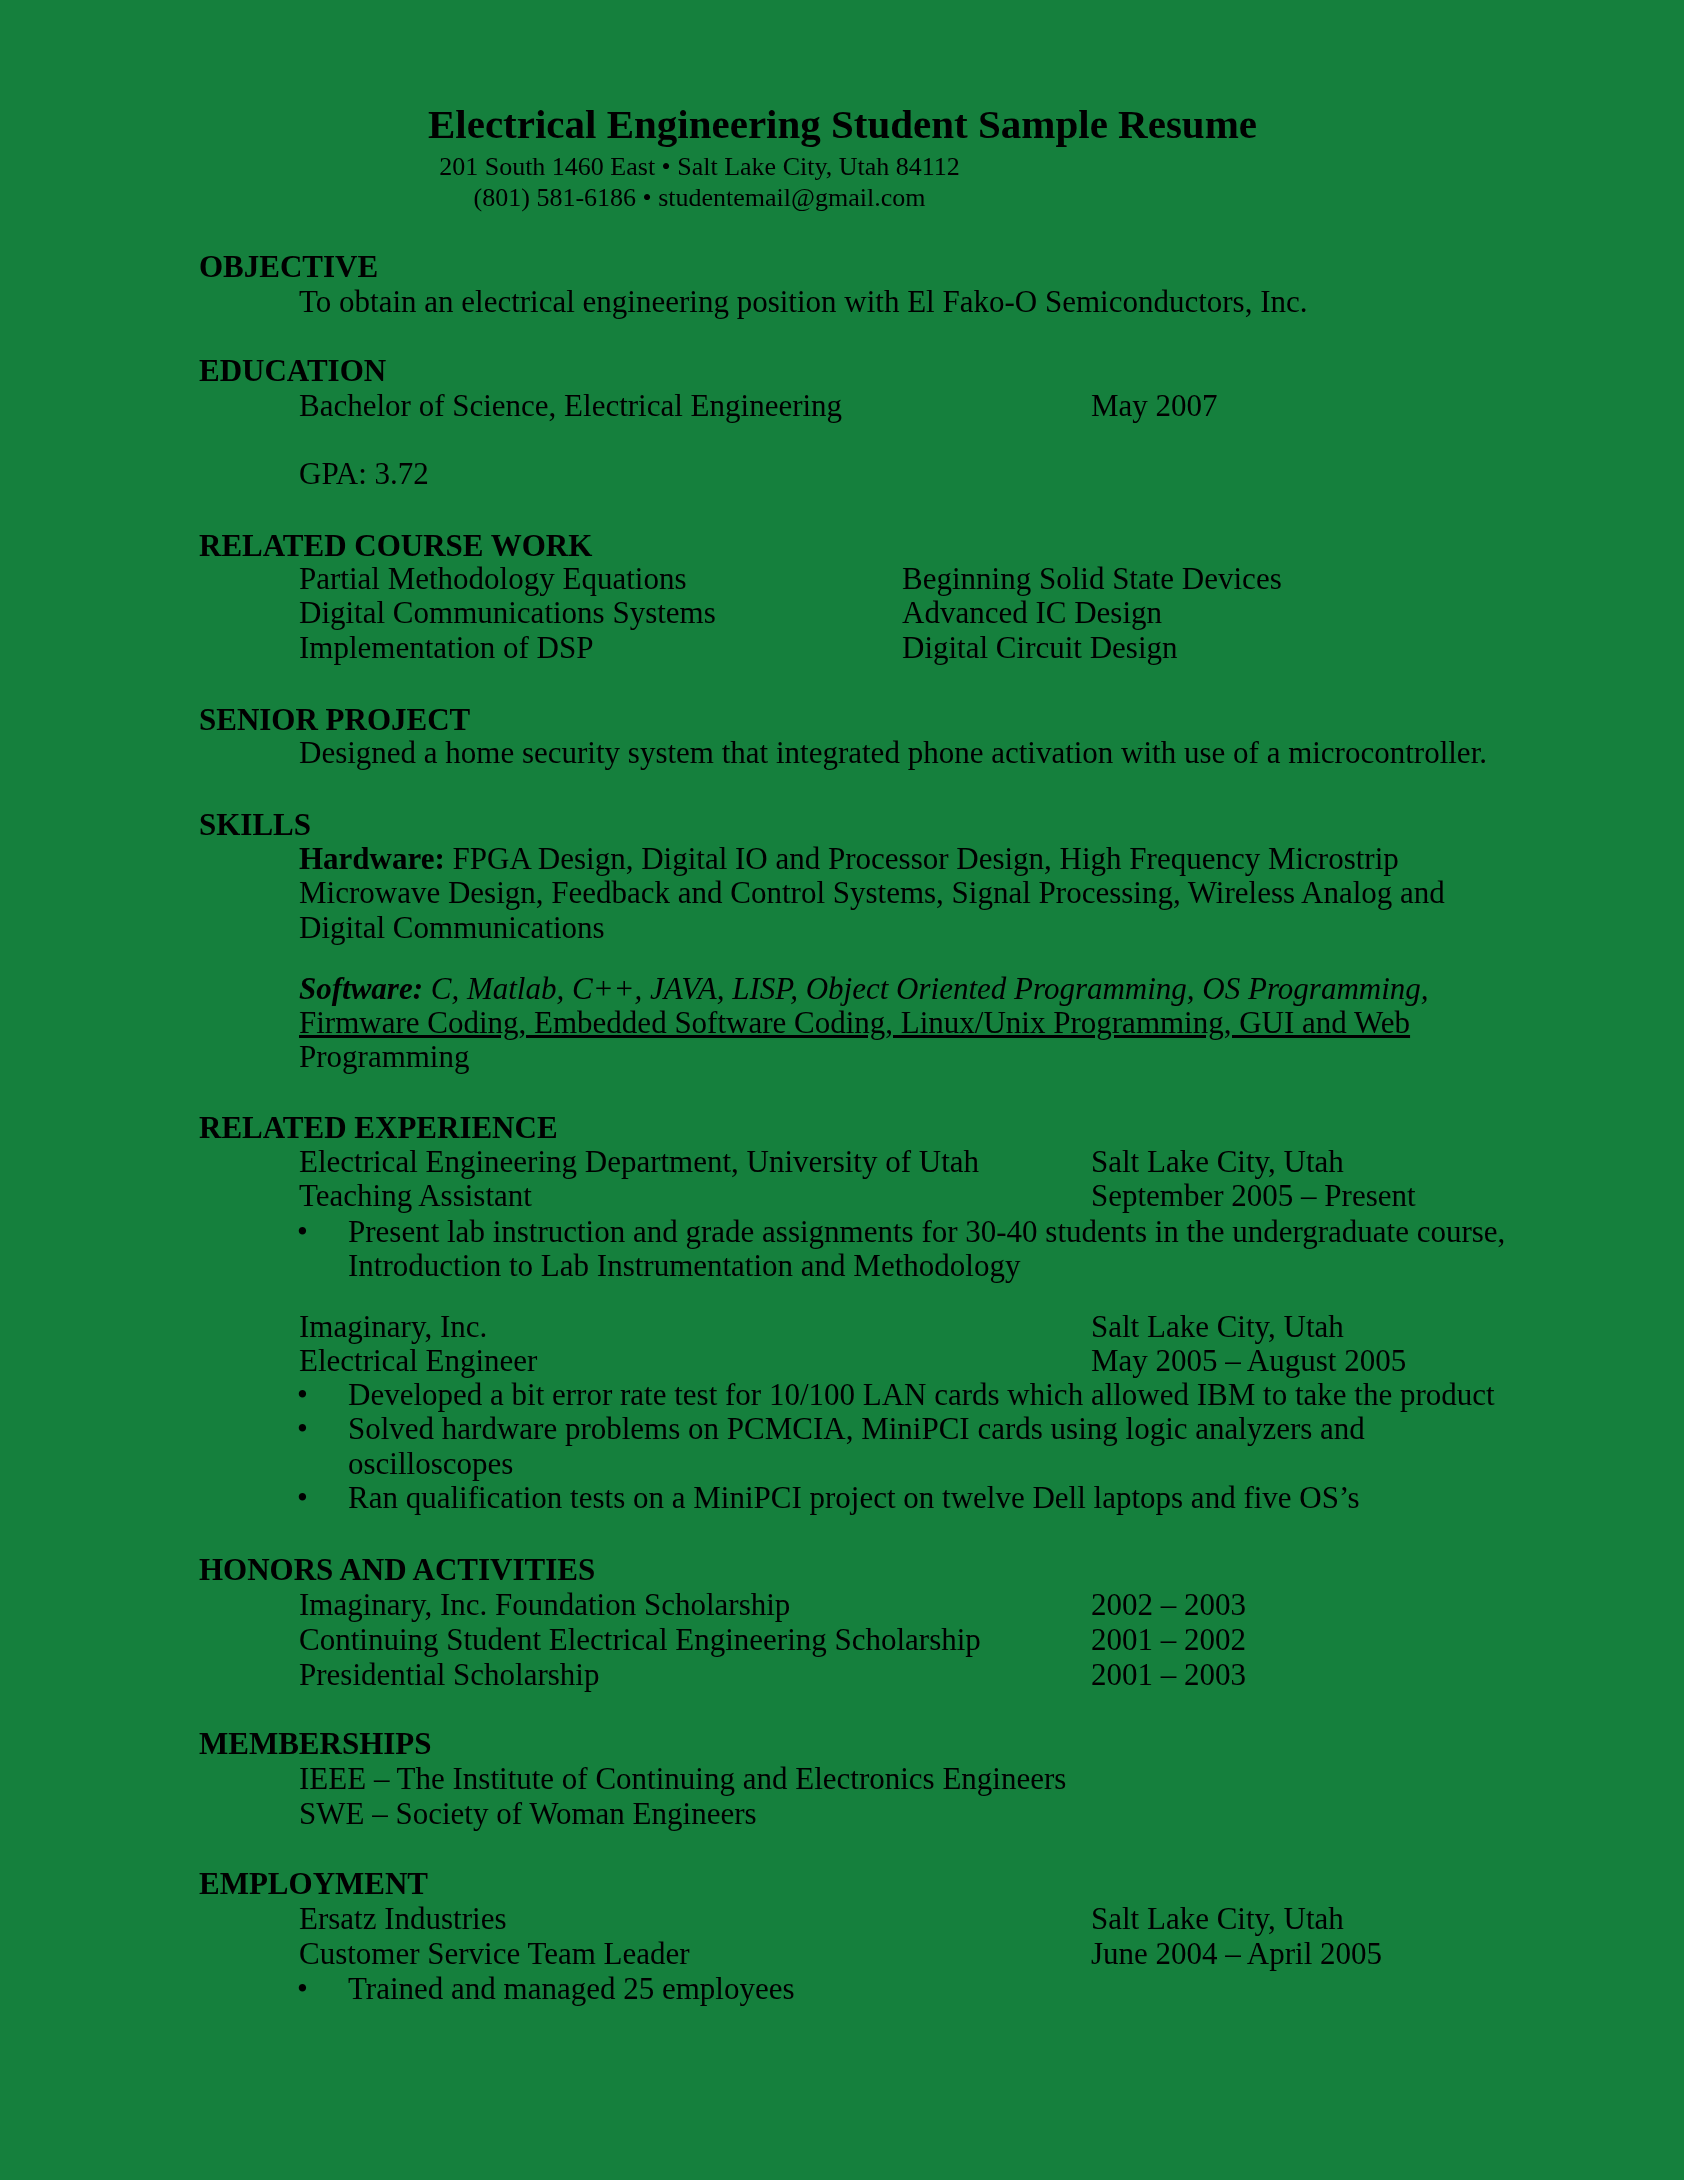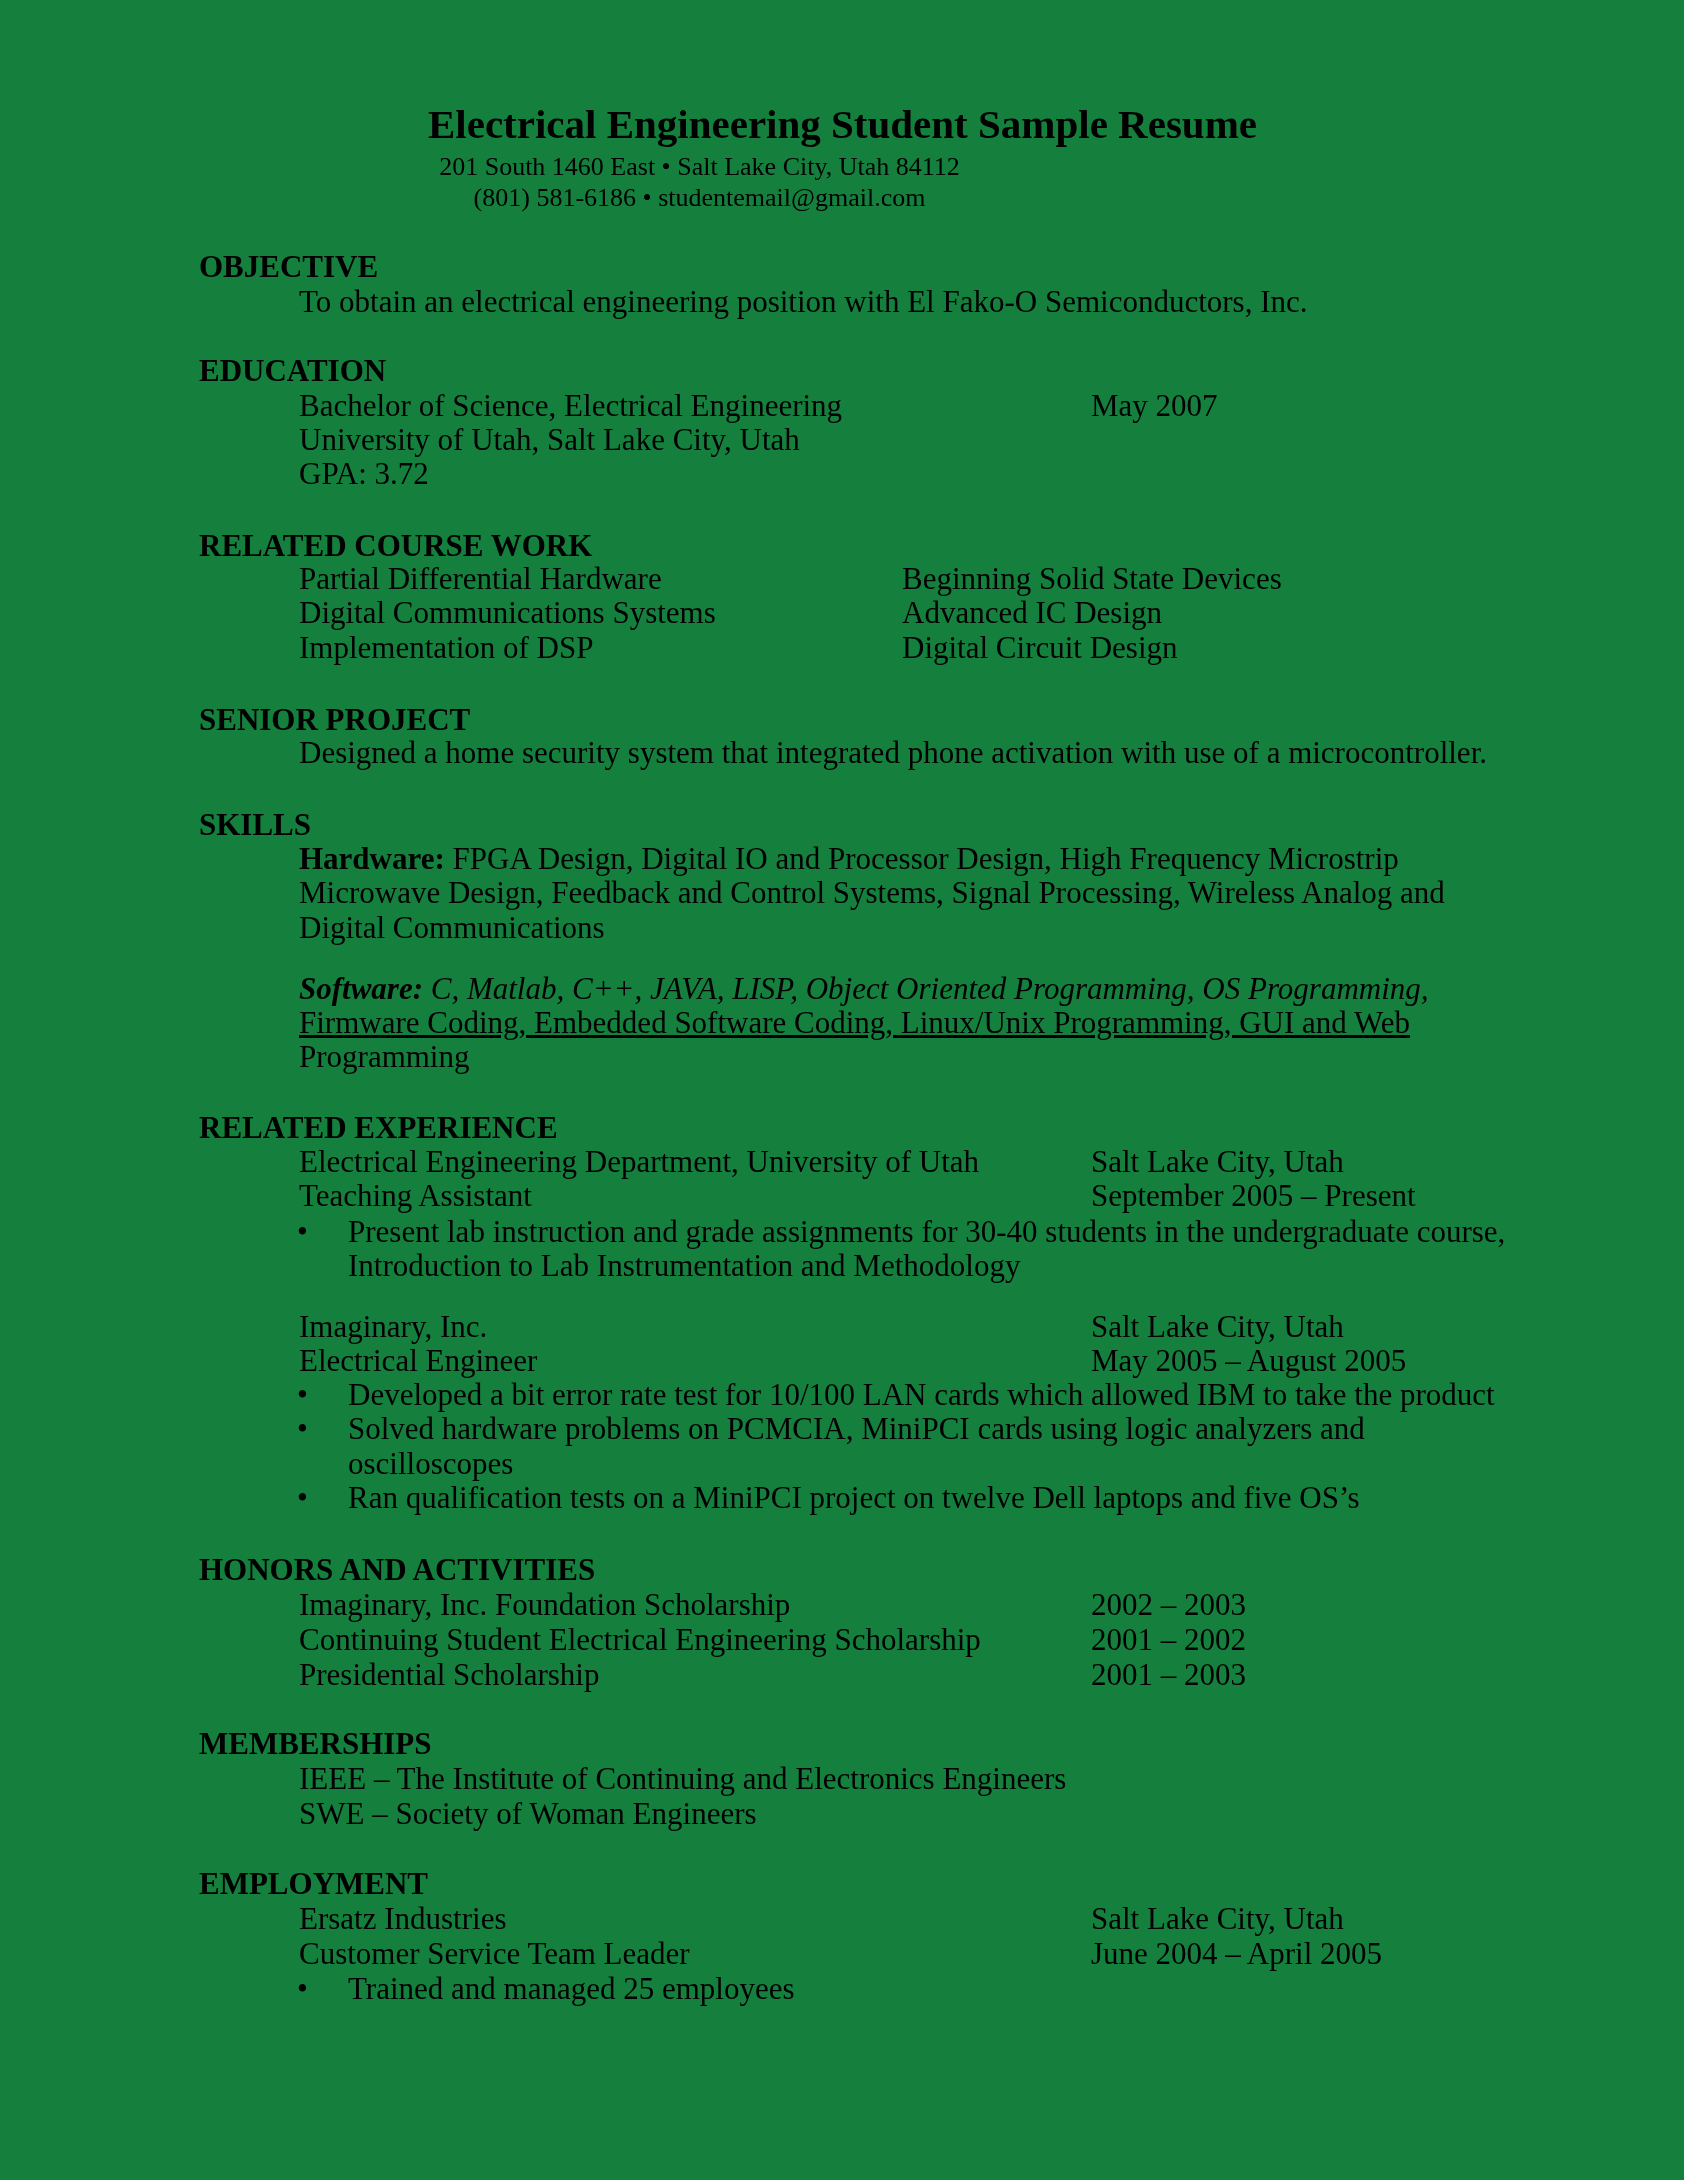--- a/index.html
+++ b/index.html
@@ -64,25 +64,24 @@
   <div class="title" style="top:102px;">Electrical Engineering Student Sample Resume</div>
   <div class="contact" style="top:152px;">201 South 1460 East • Salt Lake City, Utah 84112</div>
   <div class="contact" style="top:183px;">(801) 581-6186 • studentemail@gmail.com</div>
 
   <div class="ln heading" style="top:250px;">OBJECTIVE</div>
   <div class="ln ind" style="top:285px;">To obtain an electrical engineering position with El Fako-O Semiconductors, Inc.</div>
 
   <div class="ln heading" style="top:354px;">EDUCATION</div>
   <div class="ln ind" style="top:389px;">Bachelor of Science, Electrical Engineering</div>
   <div class="ln col3" style="top:389px;">May 2007</div>
-  <div class="ln ind" style="top:423px;">University of Utah, Salt Lake City, Utah</div>
   <div class="ln ind" style="top:457px;">GPA: 3.72</div>
 
   <div class="ln heading" style="top:529px;">RELATED COURSE WORK</div>
-  <div class="ln ind" style="top:562px;">Partial Differential Hardware</div>
+  <div class="ln ind" style="top:562px;">Partial Methodology Equations</div>
   <div class="ln col2" style="top:562px;">Beginning Solid State Devices</div>
   <div class="ln ind" style="top:596px;">Digital Communications Systems</div>
   <div class="ln col2" style="top:596px;">Advanced IC Design</div>
   <div class="ln ind" style="top:631px;">Implementation of DSP</div>
   <div class="ln col2" style="top:631px;">Digital Circuit Design</div>
 
   <div class="ln heading" style="top:703px;">SENIOR PROJECT</div>
   <div class="ln ind" style="top:736px;">Designed a home security system that integrated phone activation with use of a microcontroller.</div>
 
   <div class="ln heading" style="top:808px;">SKILLS</div>

